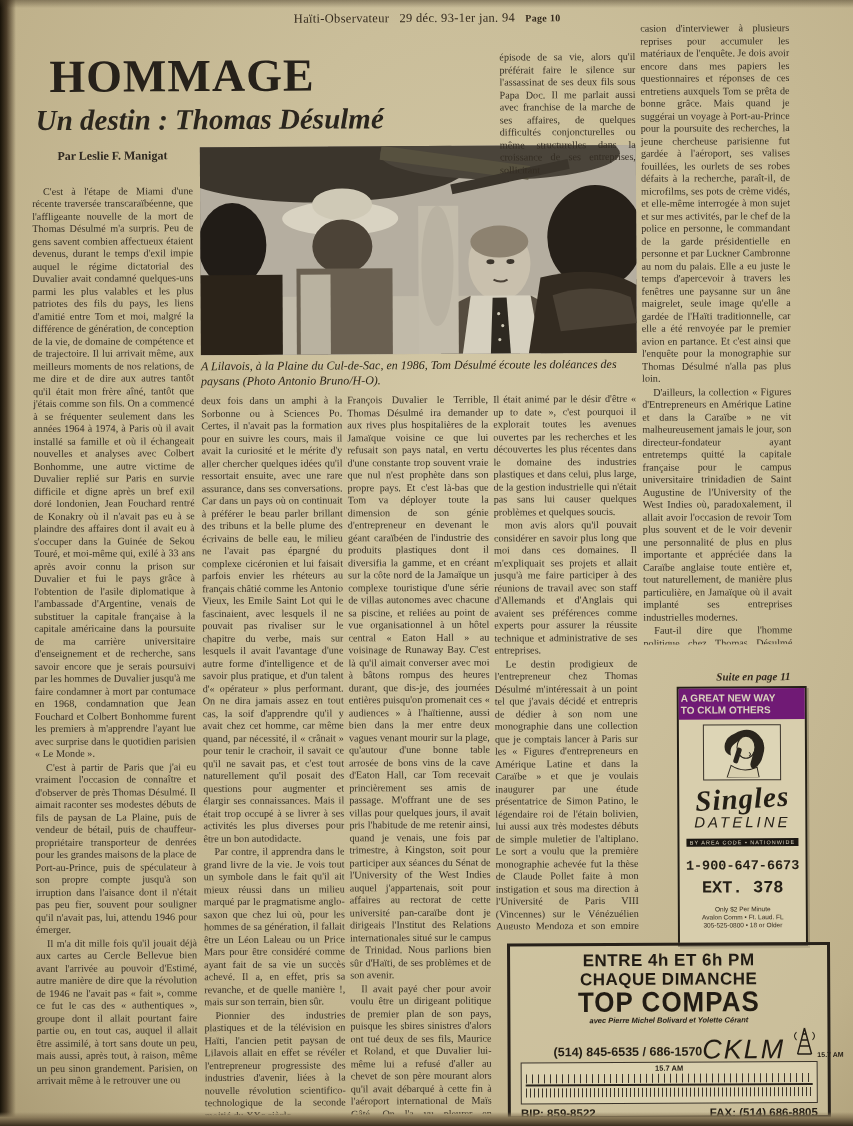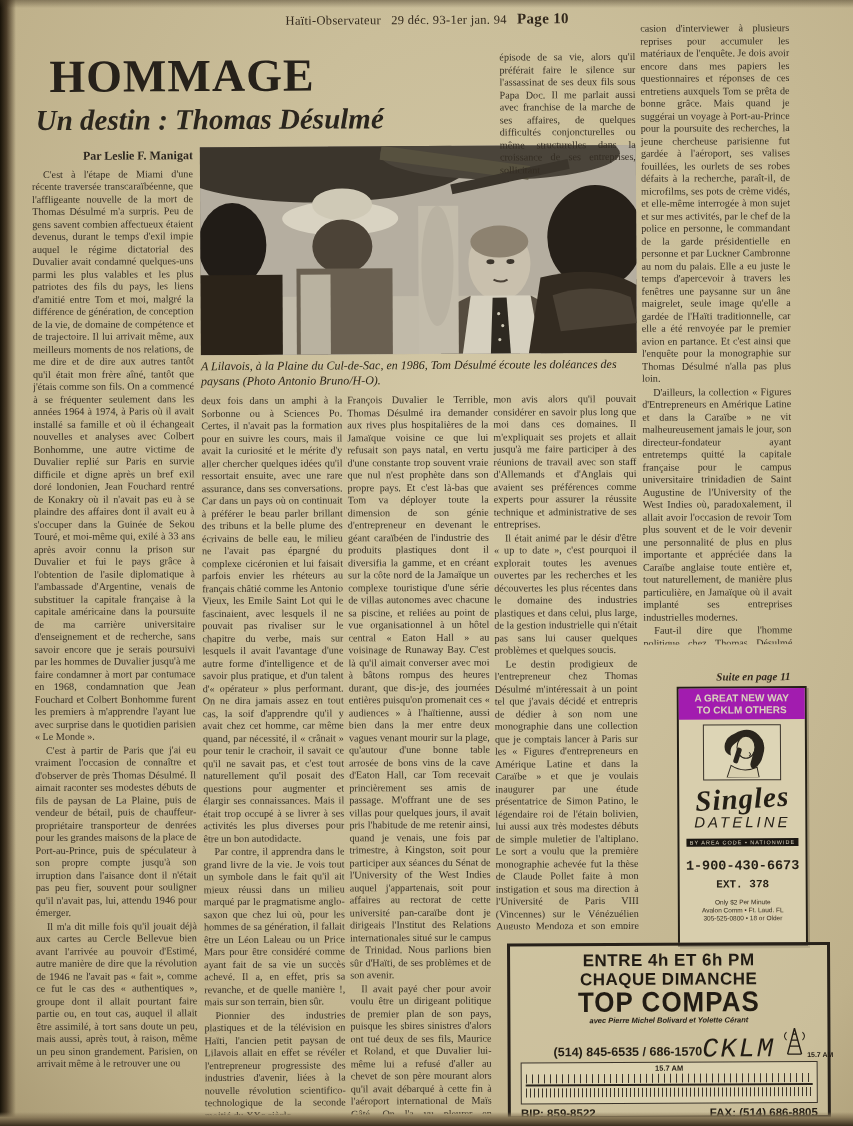--- a/index.html
+++ b/index.html
@@ -10,73 +10,73 @@
   .edge-left{position:absolute;left:0;top:0;width:16px;height:100%;
     background:linear-gradient(90deg,#171208 0%,#4a3c28 40%,rgba(74,60,40,0) 100%);z-index:5;}
   .edge-bottom{position:absolute;left:0;bottom:0;width:100%;height:14px;
     background:linear-gradient(0deg,#3a2f1e 0%,#8a7a5a 60%,rgba(138,122,90,0) 100%);z-index:5;}
   .edge-top{position:absolute;left:0;top:0;width:100%;height:8px;
     background:linear-gradient(180deg,rgba(60,48,30,.45),rgba(60,48,30,0));z-index:5;}
   .sheet{position:absolute;left:0;top:0;width:853px;height:1126px;transform:rotate(-0.3deg);}
 
   .masthead{position:absolute;left:210px;top:11px;width:440px;text-align:center;
     font-size:12.5px;letter-spacing:.3px;color:#33291d;}
-  .masthead b{font-size:15px;}
+  .masthead b{font-size:10px;}
 
   .headline{position:absolute;left:52px;top:48px;width:340px;
     font-size:46px;font-weight:bold;letter-spacing:1px;color:#26211a;}
   .subheadline{position:absolute;left:38px;top:102px;width:470px;
     font-size:29px;font-weight:bold;font-style:italic;color:#2a251d;}
-  .byline{font-size:12px;font-weight:bold;text-align:right;margin:2px 0 6px 0;color:#2e2820;}
+  .byline{font-size:12px;font-weight:bold;text-align:center;margin:2px 0 23px 0;color:#2e2820;}
 
   .colbox{position:absolute;overflow:hidden;text-align:justify;
     font-size:10.2px;line-height:12.5px;color:#342d23;}
   .para{margin:0 0 1px 0;text-indent:11px;}
   .cont .para:first-child{text-indent:0;}
 
   .photo{position:absolute;left:202px;top:146px;width:436px;height:208px;
     background:#b3ac9e;box-shadow:0 0 0 1px #8d8271 inset;}
   .caption{position:absolute;left:202px;top:358px;width:438px;
     font-size:12px;font-style:italic;line-height:15px;color:#2e2719;}
 
   .suite{position:absolute;left:640px;top:672px;width:150px;text-align:right;
     font-size:11px;font-style:italic;font-weight:bold;color:#33291d;}
 
   
   .singles{position:absolute;left:676px;top:688px;width:126px;height:256px;
     border:2px solid #241f16;background:#d8cead;box-shadow:2px 2px 0 rgba(40,30,15,.25);}
-  .singles-head{background:#a21caf;color:#d9d2bd;text-align:center;
+  .singles-head{background:#701a75;color:#d9d2bd;text-align:left;
     font-family:"Liberation Sans",sans-serif;font-weight:bold;font-size:10px;
     line-height:11.5px;padding:4px 2px;}
   .singles-body{text-align:center;padding:5px 4px 0 4px;}
   .singles-pic{width:76px;height:54px;border:1px solid #3a332a;margin:0 auto;background:#ddd5b6;}
   .singles-brand{font-size:29px;font-style:italic;font-weight:bold;letter-spacing:1px;
     color:#241f16;margin-top:2px;transform:rotate(-3deg);}
   .singles-sub{font-size:15px;letter-spacing:3px;color:#241f16;margin-top:-2px;
     font-family:"Liberation Sans",sans-serif;font-style:italic;}
   .singles-chip{display:inline-block;background:#1b1712;color:#d9d2bd;font-size:5.5px;
     letter-spacing:1px;padding:1px 3px;font-family:"Liberation Sans",sans-serif;margin-top:1px;}
   .singles-phone{font-family:"Liberation Mono",monospace;font-size:13.5px;font-weight:bold;
     margin-top:10px;color:#241f16;}
-  .singles-ext{font-family:"Liberation Mono",monospace;font-size:11px;font-weight:bold;
+  .singles-ext{font-family:"Liberation Mono",monospace;font-size:17px;font-weight:bold;
     margin-top:5px;color:#241f16;}
   .singles-fine{font-size:6.5px;line-height:8px;margin-top:8px;color:#33291d;
     font-family:"Liberation Sans",sans-serif;}
 
   
   .cklm{position:absolute;left:505px;top:944px;width:317px;height:170px;
     border:3px solid #27211a;background:rgba(214,203,170,.5);
     font-family:"Liberation Sans",sans-serif;color:#221c14;}
   .cklm-line1,.cklm-line2{text-align:center;font-weight:bold;font-size:17px;letter-spacing:.5px;line-height:19px;}
   .cklm-title{text-align:center;font-weight:bold;font-size:26px;letter-spacing:1px;line-height:26px;
     transform:scaleY(1.08);}
   .cklm-hosts{text-align:center;font-size:7.5px;font-style:italic;font-weight:bold;margin-top:1px;}
   .cklm-row{display:flex;align-items:flex-end;padding:2px 8px 0 12px;}
   .cklm-phone{font-weight:bold;font-size:12.5px;flex:0 0 auto;padding-bottom:2px;margin-left:31px;}
-  .cklm-call{font-family:Liberation Mono, monospace;font-style:italic;font-size:27px;
+  .cklm-call{font-family:Liberation Sans, sans-serif;font-style:italic;font-size:27px;
     letter-spacing:2px;flex:1;text-align:right;padding-right:4px;line-height:22px;}
   .cklm-freq{font-size:7px;font-weight:bold;flex:0 0 auto;padding-bottom:2px;}
   .dial{margin:1px 10px 0 10px;border:1px solid #3a332a;height:40px;position:relative;background:rgba(230,221,190,.55);}
   .dial-label{position:absolute;top:1px;left:0;right:0;text-align:center;font-size:7.5px;font-weight:bold;}
   .ticks-top{position:absolute;left:4px;right:4px;top:11px;height:9px;
     background:repeating-linear-gradient(90deg,#3a332a 0 1px,transparent 1px 6px);}
   .dial-bar{position:absolute;left:4px;right:4px;top:21px;height:2px;background:#2a241c;}
   .ticks-bottom{position:absolute;left:4px;right:4px;top:25px;height:9px;
     background:repeating-linear-gradient(90deg,#3a332a 0 1px,transparent 1px 4px);}
   .cklm-bottom{display:flex;justify-content:space-between;padding:3px 10px 0 10px;
@@ -165,22 +165,22 @@
     </div>
 
     <div class="colbox cont" style="left:502px;top:24px;width:136px;height:122px;margin-top:28px;">
       <div>
           <p class="para">épisode de sa vie, alors qu'il préférait faire le silence sur l'assassinat de ses deux fils sous Papa Doc. Il me parlait aussi avec franchise de la marche de ses affaires, de quelques difficultés conjoncturelles ou même structurelles dans la croissance de ses entreprises, sollicitant</p>
         </div>
     </div>
 
     <div class="colbox cont" style="left:494px;top:394px;width:143px;height:536px;">
       <div>
+          <p class="para">Il était animé par le désir d'être « up to date », c'est pourquoi il explorait toutes les avenues ouvertes par les recherches et les découvertes les plus récentes dans le domaine des industries plastiques et dans celui, plus large, de la gestion industrielle qui n'était pas sans lui causer quelques problèmes et quelques soucis.</p>
           <p class="para">mon avis alors qu'il pouvait considérer en savoir plus long que moi dans ces domaines. Il m'expliquait ses projets et allait jusqu'à me faire participer à des réunions de travail avec son staff d'Allemands et d'Anglais qui avaient ses préférences comme experts pour assurer la réussite technique et administrative de ses entreprises.</p>
-          <p class="para">Il était animé par le désir d'être « up to date », c'est pourquoi il explorait toutes les avenues ouvertes par les recherches et les découvertes les plus récentes dans le domaine des industries plastiques et dans celui, plus large, de la gestion industrielle qui n'était pas sans lui causer quelques problèmes et quelques soucis.</p>
           <p class="para">Le destin prodigieux de l'entrepreneur chez Thomas Désulmé m'intéressait à un point tel que j'avais décidé et entrepris de dédier à son nom une monographie dans une collection que je comptais lancer à Paris sur les « Figures d'entrepreneurs en Amérique Latine et dans la Caraïbe » et que je voulais inaugurer par une étude présentatrice de Simon Patino, le légendaire roi de l'étain bolivien, lui aussi aux très modestes débuts de simple muletier de l'altiplano. Le sort a voulu que la première monographie achevée fut la thèse de Claude Pollet faite à mon instigation et sous ma direction à l'Université de Paris VIII (Vincennes) sur le Vénézuélien Augusto Mendoza et son empire industriel. Puis, devenue mon assistante de recherches, elle s'attela, avec moi, à la monographie sur Thomas Désulmé que nous eûmes l'oc-</p>
         </div>
     </div>
 
     <div class="colbox cont" style="left:643px;top:24px;width:149px;height:622px;">
       <div>
           <p class="para">casion d'interviewer à plusieurs reprises pour accumuler les matériaux de l'enquête. Je dois avoir encore dans mes papiers les questionnaires et réponses de ces entretiens auxquels Tom se prêta de bonne grâce. Mais quand je suggérai un voyage à Port-au-Prince pour la poursuite des recherches, la jeune chercheuse parisienne fut gardée à l'aéroport, ses valises fouillées, les ourlets de ses robes défaits à la recherche, paraît-il, de microfilms, ses pots de crème vidés, et elle-même interrogée à mon sujet et sur mes activités, par le chef de la police en personne, le commandant de la garde présidentielle en personne et par Luckner Cambronne au nom du palais. Elle a eu juste le temps d'apercevoir à travers les fenêtres une paysanne sur un âne maigrelet, seule image qu'elle a gardée de l'Haïti traditionnelle, car elle a été renvoyée par le premier avion en partance. Et c'est ainsi que l'enquête pour la monographie sur Thomas Désulmé n'alla pas plus loin.</p>
           <p class="para">D'ailleurs, la collection « Figures d'Entrepreneurs en Amérique Latine et dans la Caraïbe » ne vit malheureusement jamais le jour, son directeur-fondateur ayant entretemps quitté la capitale française pour le campus universitaire trinidadien de Saint Augustine de l'University of the West Indies où, paradoxalement, il allait avoir l'occasion de revoir Tom plus souvent et de le voir devenir une personnalité de plus en plus importante et appréciée dans la Caraïbe anglaise toute entière et, tout naturellement, de manière plus particulière, en Jamaïque où il avait implanté ses entreprises industrielles modernes.</p>
           <p class="para">Faut-il dire que l'homme politique chez Thomas Désulmé était resté, par contre, plutôt traditionnel, question de génération et d'itinéraire politique sans doute, mais aussi parce</p>
         </div>
@@ -198,21 +198,21 @@
             <path d="M30 8 q14 -8 24 2 q8 8 4 20 q-2 10 -10 14 q-4 -2 -2 -8 q4 -10 -2 -16 q-8 -8 -14 -2 q-6 4 -4 12 q-8 -2 -6 -12 q2 -7 10 -10" fill="#2a251d"></path>
             <ellipse cx="41" cy="22" rx="9" ry="11" fill="#d8cfae" stroke="#2a251d" stroke-width="1"></ellipse>
             <rect x="30" y="22" width="5" height="16" rx="2" fill="#2a251d" transform="rotate(18 32 30)"></rect>
             <path d="M26 40 q12 8 26 2 L54 52 L22 52 Z" fill="#d8cfae" stroke="#2a251d" stroke-width="1"></path>
             <path d="M44 27 q3 2 0 4" stroke="#2a251d" stroke-width="1" fill="none"></path>
           </svg>
         </div>
         <div class="singles-brand">Singles</div>
         <div class="singles-sub">DATELINE</div>
         <div class="singles-chip">BY AREA CODE • NATIONWIDE</div>
-        <div class="singles-phone">1-900-430-6673</div>
+        <div class="singles-phone">1-900-647-6673</div>
         <div class="singles-ext">EXT. 378</div>
         <div class="singles-fine">
           <div>Only $2 Per Minute</div>
           <div>Avalon Comm • Ft. Laud. FL</div>
           <div>305-525-0800 • 18 or Older</div>
         </div>
       </div>
     </div>
 
     <div class="cklm">

